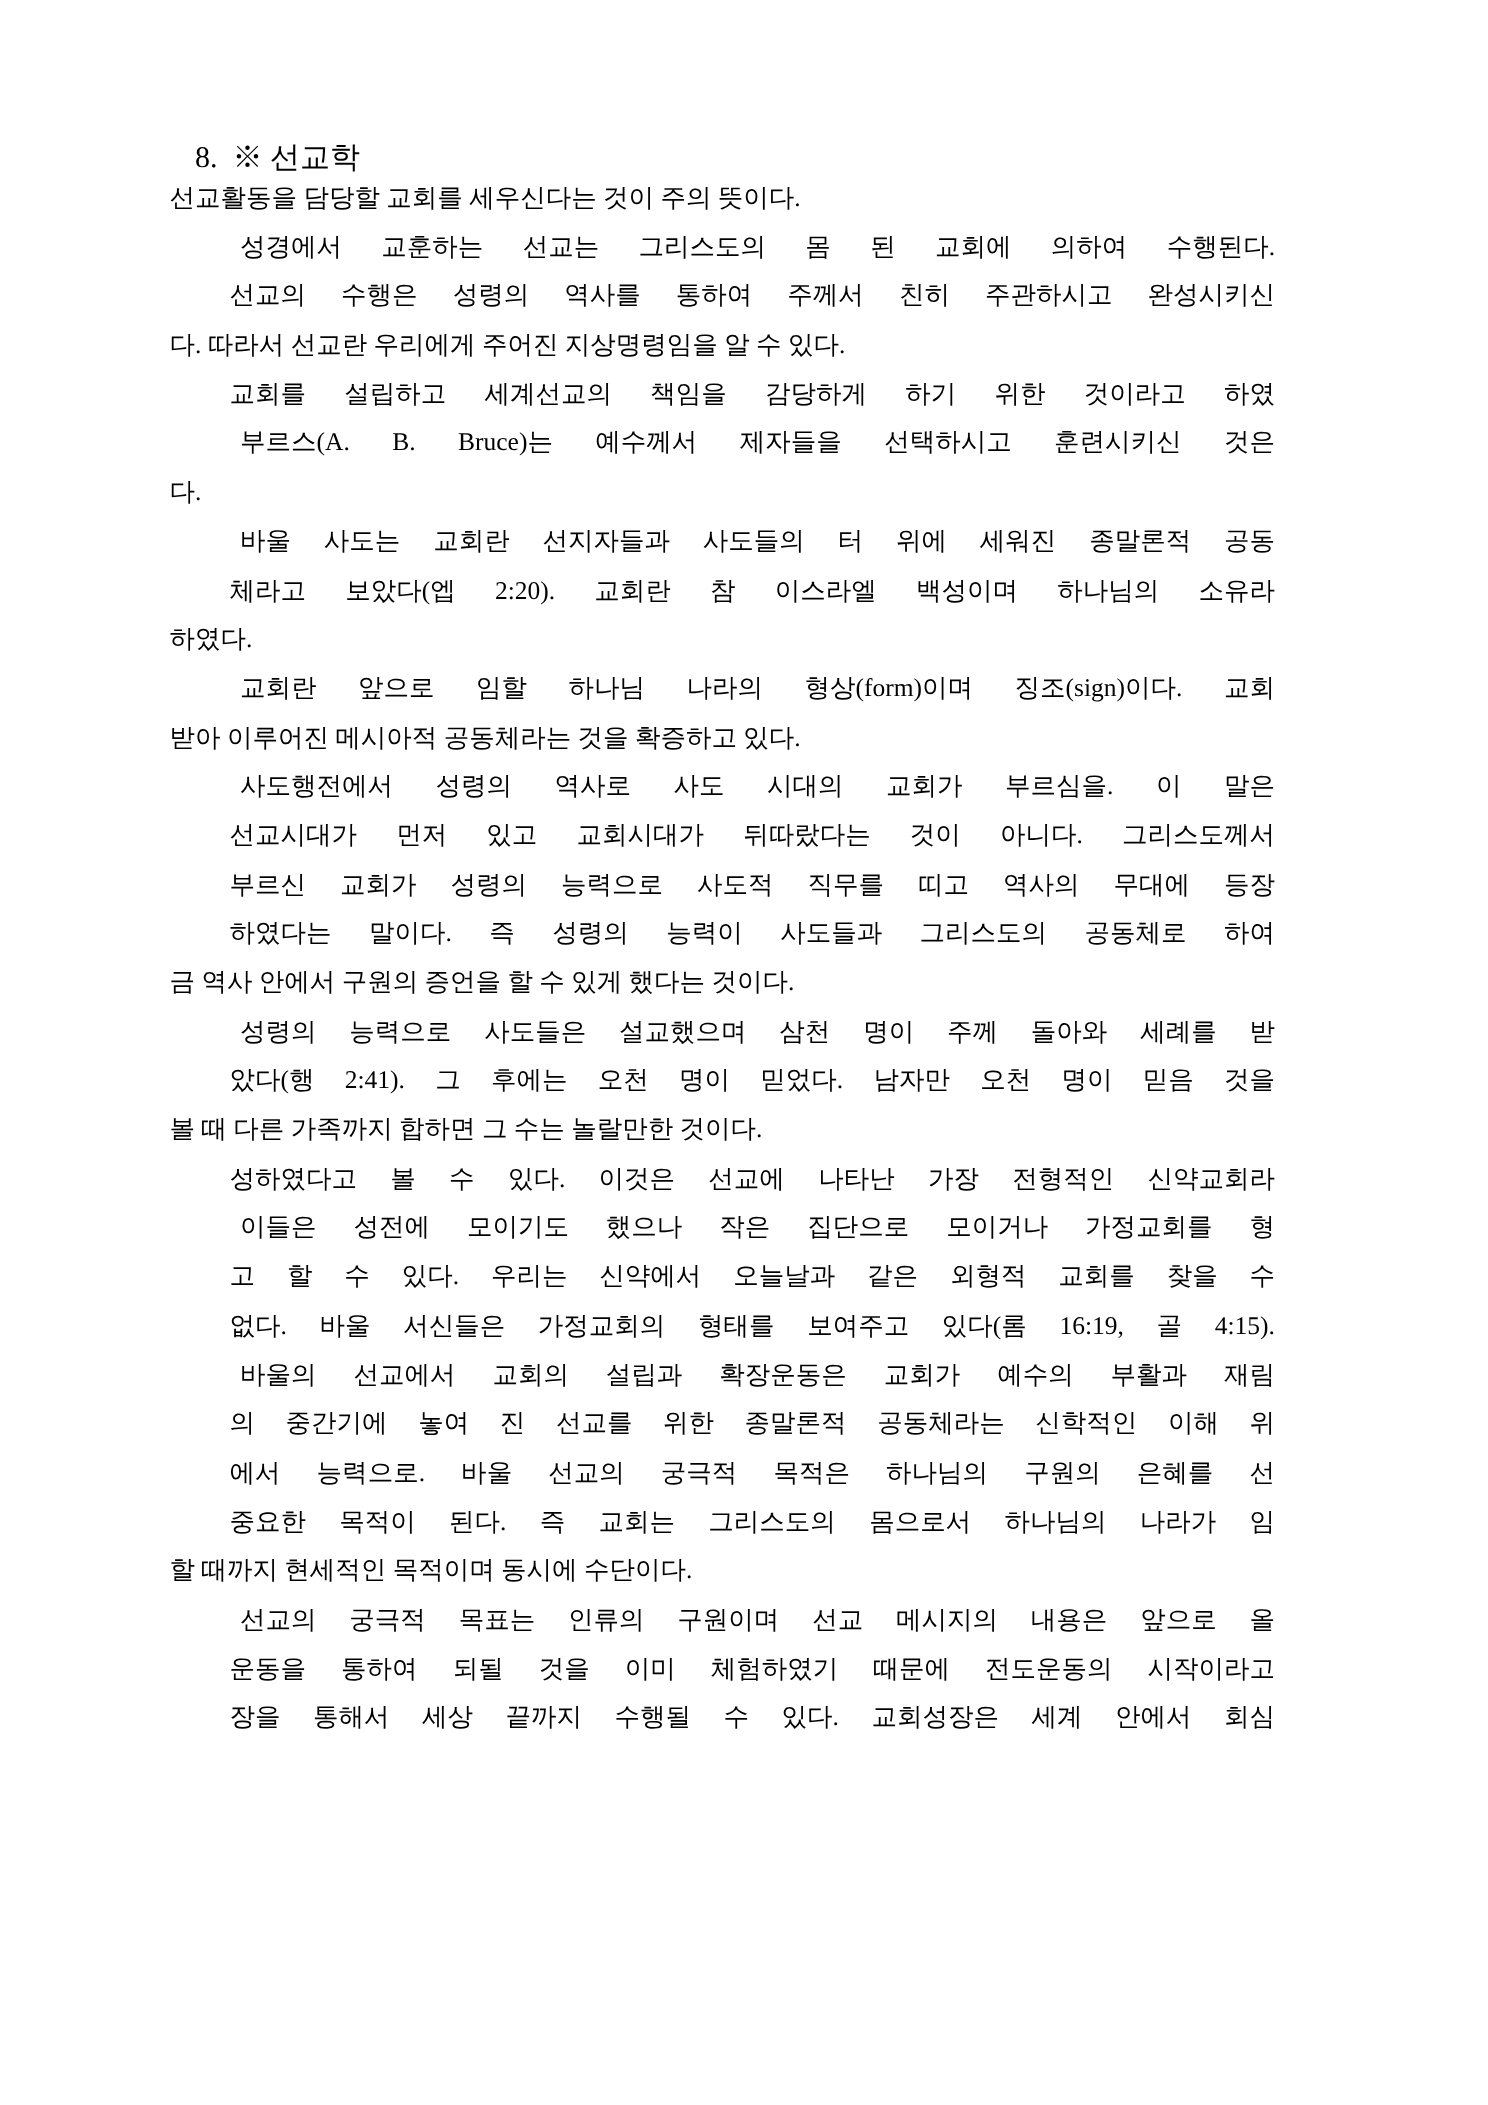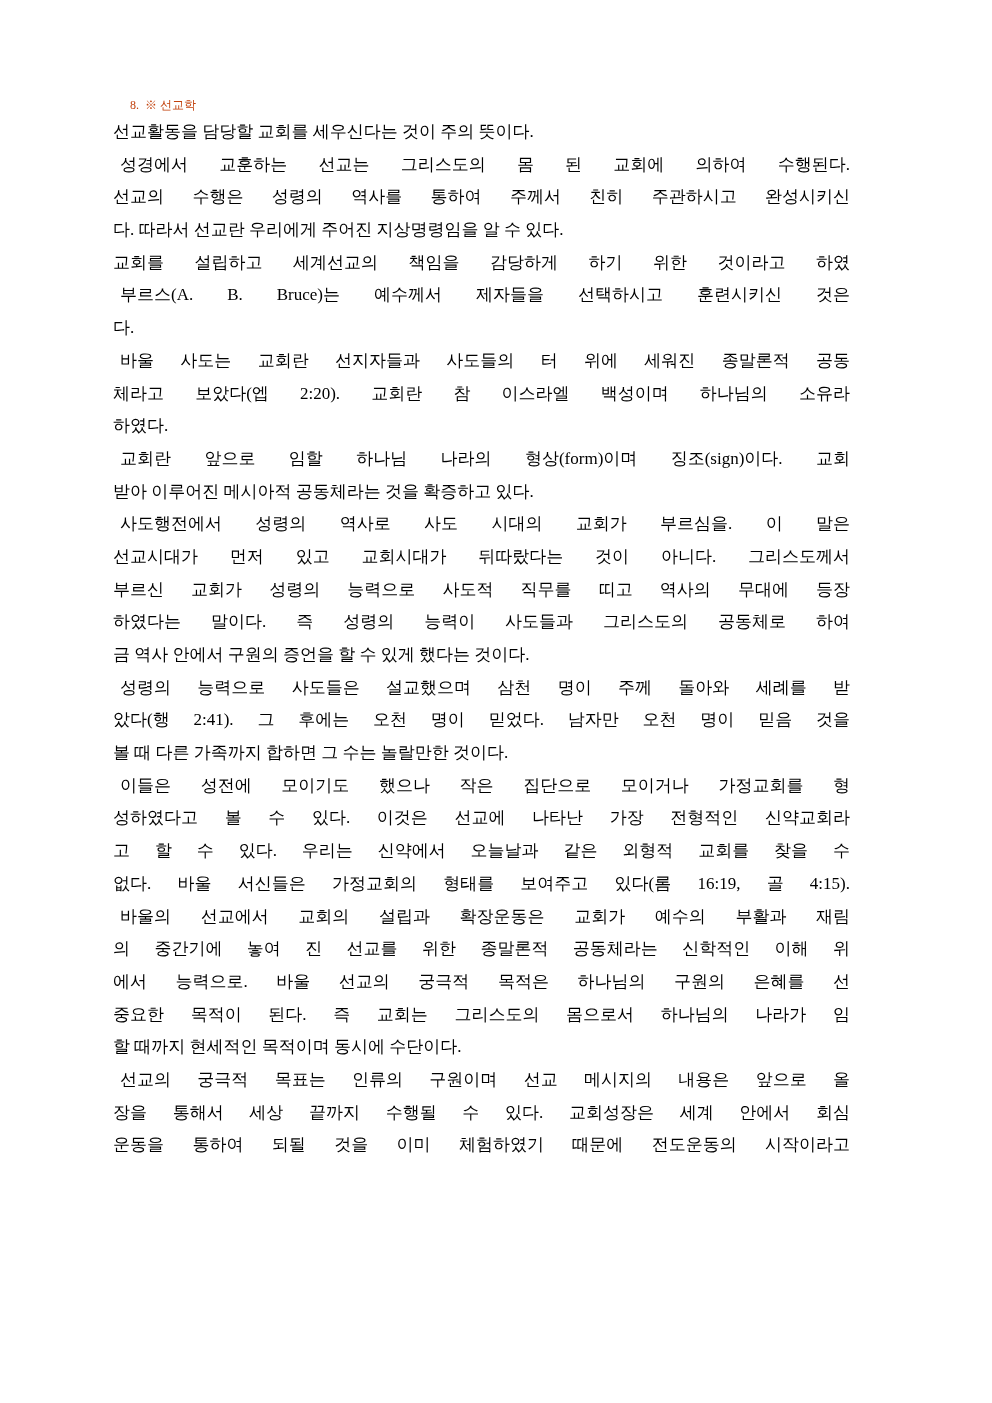--- a/index.html
+++ b/index.html
@@ -14,44 +14,45 @@
     width: 992px;
     height: 1403px;
     background: #ffffff;
     color: #000000;
     font-family: "Liberation Serif", "DejaVu Serif", serif;
   }
   .doc-header {
     position: absolute;
     left: 130px;
     top: 95px;
-    font-size: 12px;
+    font-size: 20px;
     line-height: 20px;
     white-space: pre;
-    color: #c2410c;
+    color: #000000;
   }
   .text-block {
     position: absolute;
     left: 113px;
     top: 116px;
     width: 737px;
   }
   .line {
     font-size: 17px;
     line-height: 32.7px;
     height: 32.7px;
     white-space: nowrap;
     text-align: left;
     color: #000000;
   }
   .line.j {
     text-align: justify;
     text-align-last: justify;
     white-space: normal;
     overflow: hidden;
+    margin-left: 40px;
   }
   .line.i {
     text-indent: 7px;
   }
 </style>
 </head>
 <body>
 
 <div class="page">
   <div class="doc-header">8.  ※ 선교학</div>
@@ -69,26 +70,26 @@
       <div class="line j i">교회란 앞으로 임할 하나님 나라의 형상(form)이며 징조(sign)이다. 교회</div>
       <div class="line">받아 이루어진 메시아적 공동체라는 것을 확증하고 있다.</div>
       <div class="line j i">사도행전에서 성령의 역사로 사도 시대의 교회가 부르심을. 이 말은</div>
       <div class="line j">선교시대가 먼저 있고 교회시대가 뒤따랐다는 것이 아니다. 그리스도께서</div>
       <div class="line j">부르신 교회가 성령의 능력으로 사도적 직무를 띠고 역사의 무대에 등장</div>
       <div class="line j">하였다는 말이다. 즉 성령의 능력이 사도들과 그리스도의 공동체로 하여</div>
       <div class="line">금 역사 안에서 구원의 증언을 할 수 있게 했다는 것이다.</div>
       <div class="line j i">성령의 능력으로 사도들은 설교했으며 삼천 명이 주께 돌아와 세례를 받</div>
       <div class="line j">았다(행 2:41). 그 후에는 오천 명이 믿었다. 남자만 오천 명이 믿음 것을</div>
       <div class="line">볼 때 다른 가족까지 합하면 그 수는 놀랄만한 것이다.</div>
+      <div class="line j">성하였다고 볼 수 있다. 이것은 선교에 나타난 가장 전형적인 신약교회라</div>
       <div class="line j i">이들은 성전에 모이기도 했으나 작은 집단으로 모이거나 가정교회를 형</div>
-      <div class="line j">성하였다고 볼 수 있다. 이것은 선교에 나타난 가장 전형적인 신약교회라</div>
       <div class="line j">고 할 수 있다. 우리는 신약에서 오늘날과 같은 외형적 교회를 찾을 수</div>
       <div class="line j">없다. 바울 서신들은 가정교회의 형태를 보여주고 있다(롬 16:19, 골 4:15).</div>
       <div class="line j i">바울의 선교에서 교회의 설립과 확장운동은 교회가 예수의 부활과 재림</div>
       <div class="line j">의 중간기에 놓여 진 선교를 위한 종말론적 공동체라는 신학적인 이해 위</div>
       <div class="line j">에서 능력으로. 바울 선교의 궁극적 목적은 하나님의 구원의 은혜를 선</div>
       <div class="line j">중요한 목적이 된다. 즉 교회는 그리스도의 몸으로서 하나님의 나라가 임</div>
       <div class="line">할 때까지 현세적인 목적이며 동시에 수단이다.</div>
       <div class="line j i">선교의 궁극적 목표는 인류의 구원이며 선교 메시지의 내용은 앞으로 올</div>
+      <div class="line j">운동을 통하여 되될 것을 이미 체험하였기 때문에 전도운동의 시작이라고</div>
       <div class="line j">장을 통해서 세상 끝까지 수행될 수 있다. 교회성장은 세계 안에서 회심</div>
-      <div class="line j">운동을 통하여 되될 것을 이미 체험하였기 때문에 전도운동의 시작이라고</div>
     </div>
 </div>
 
 </body></html>

